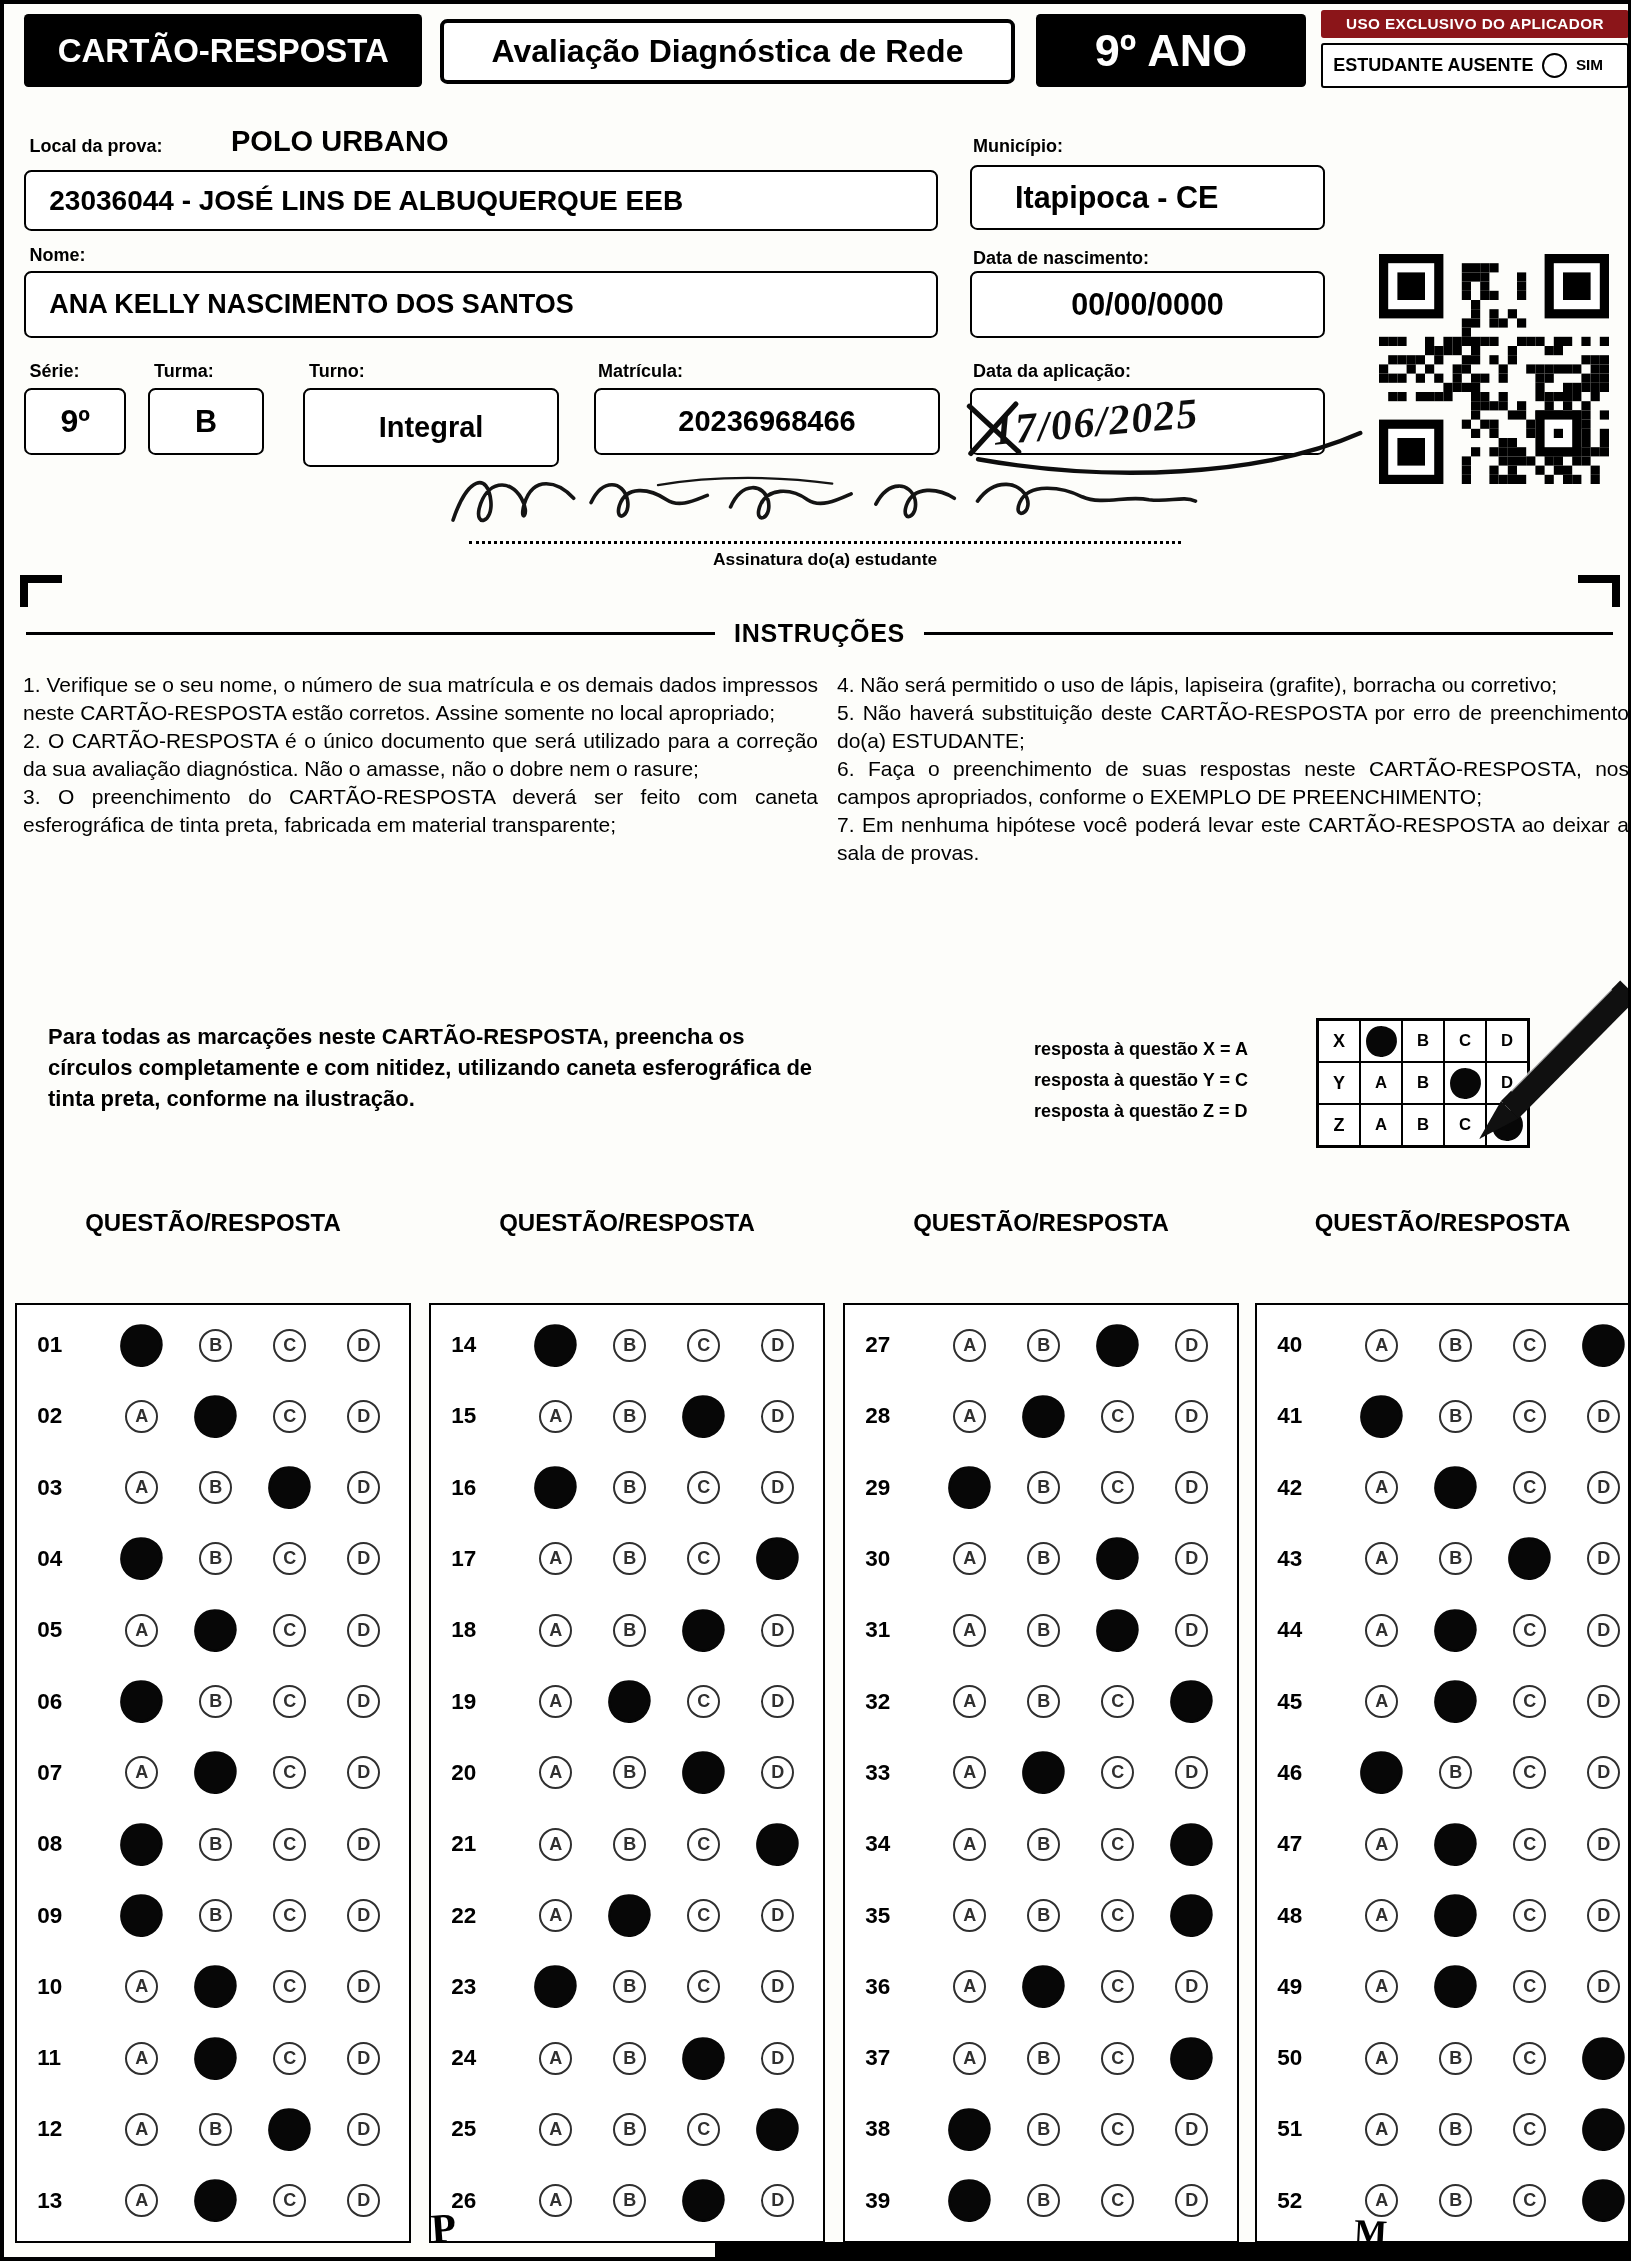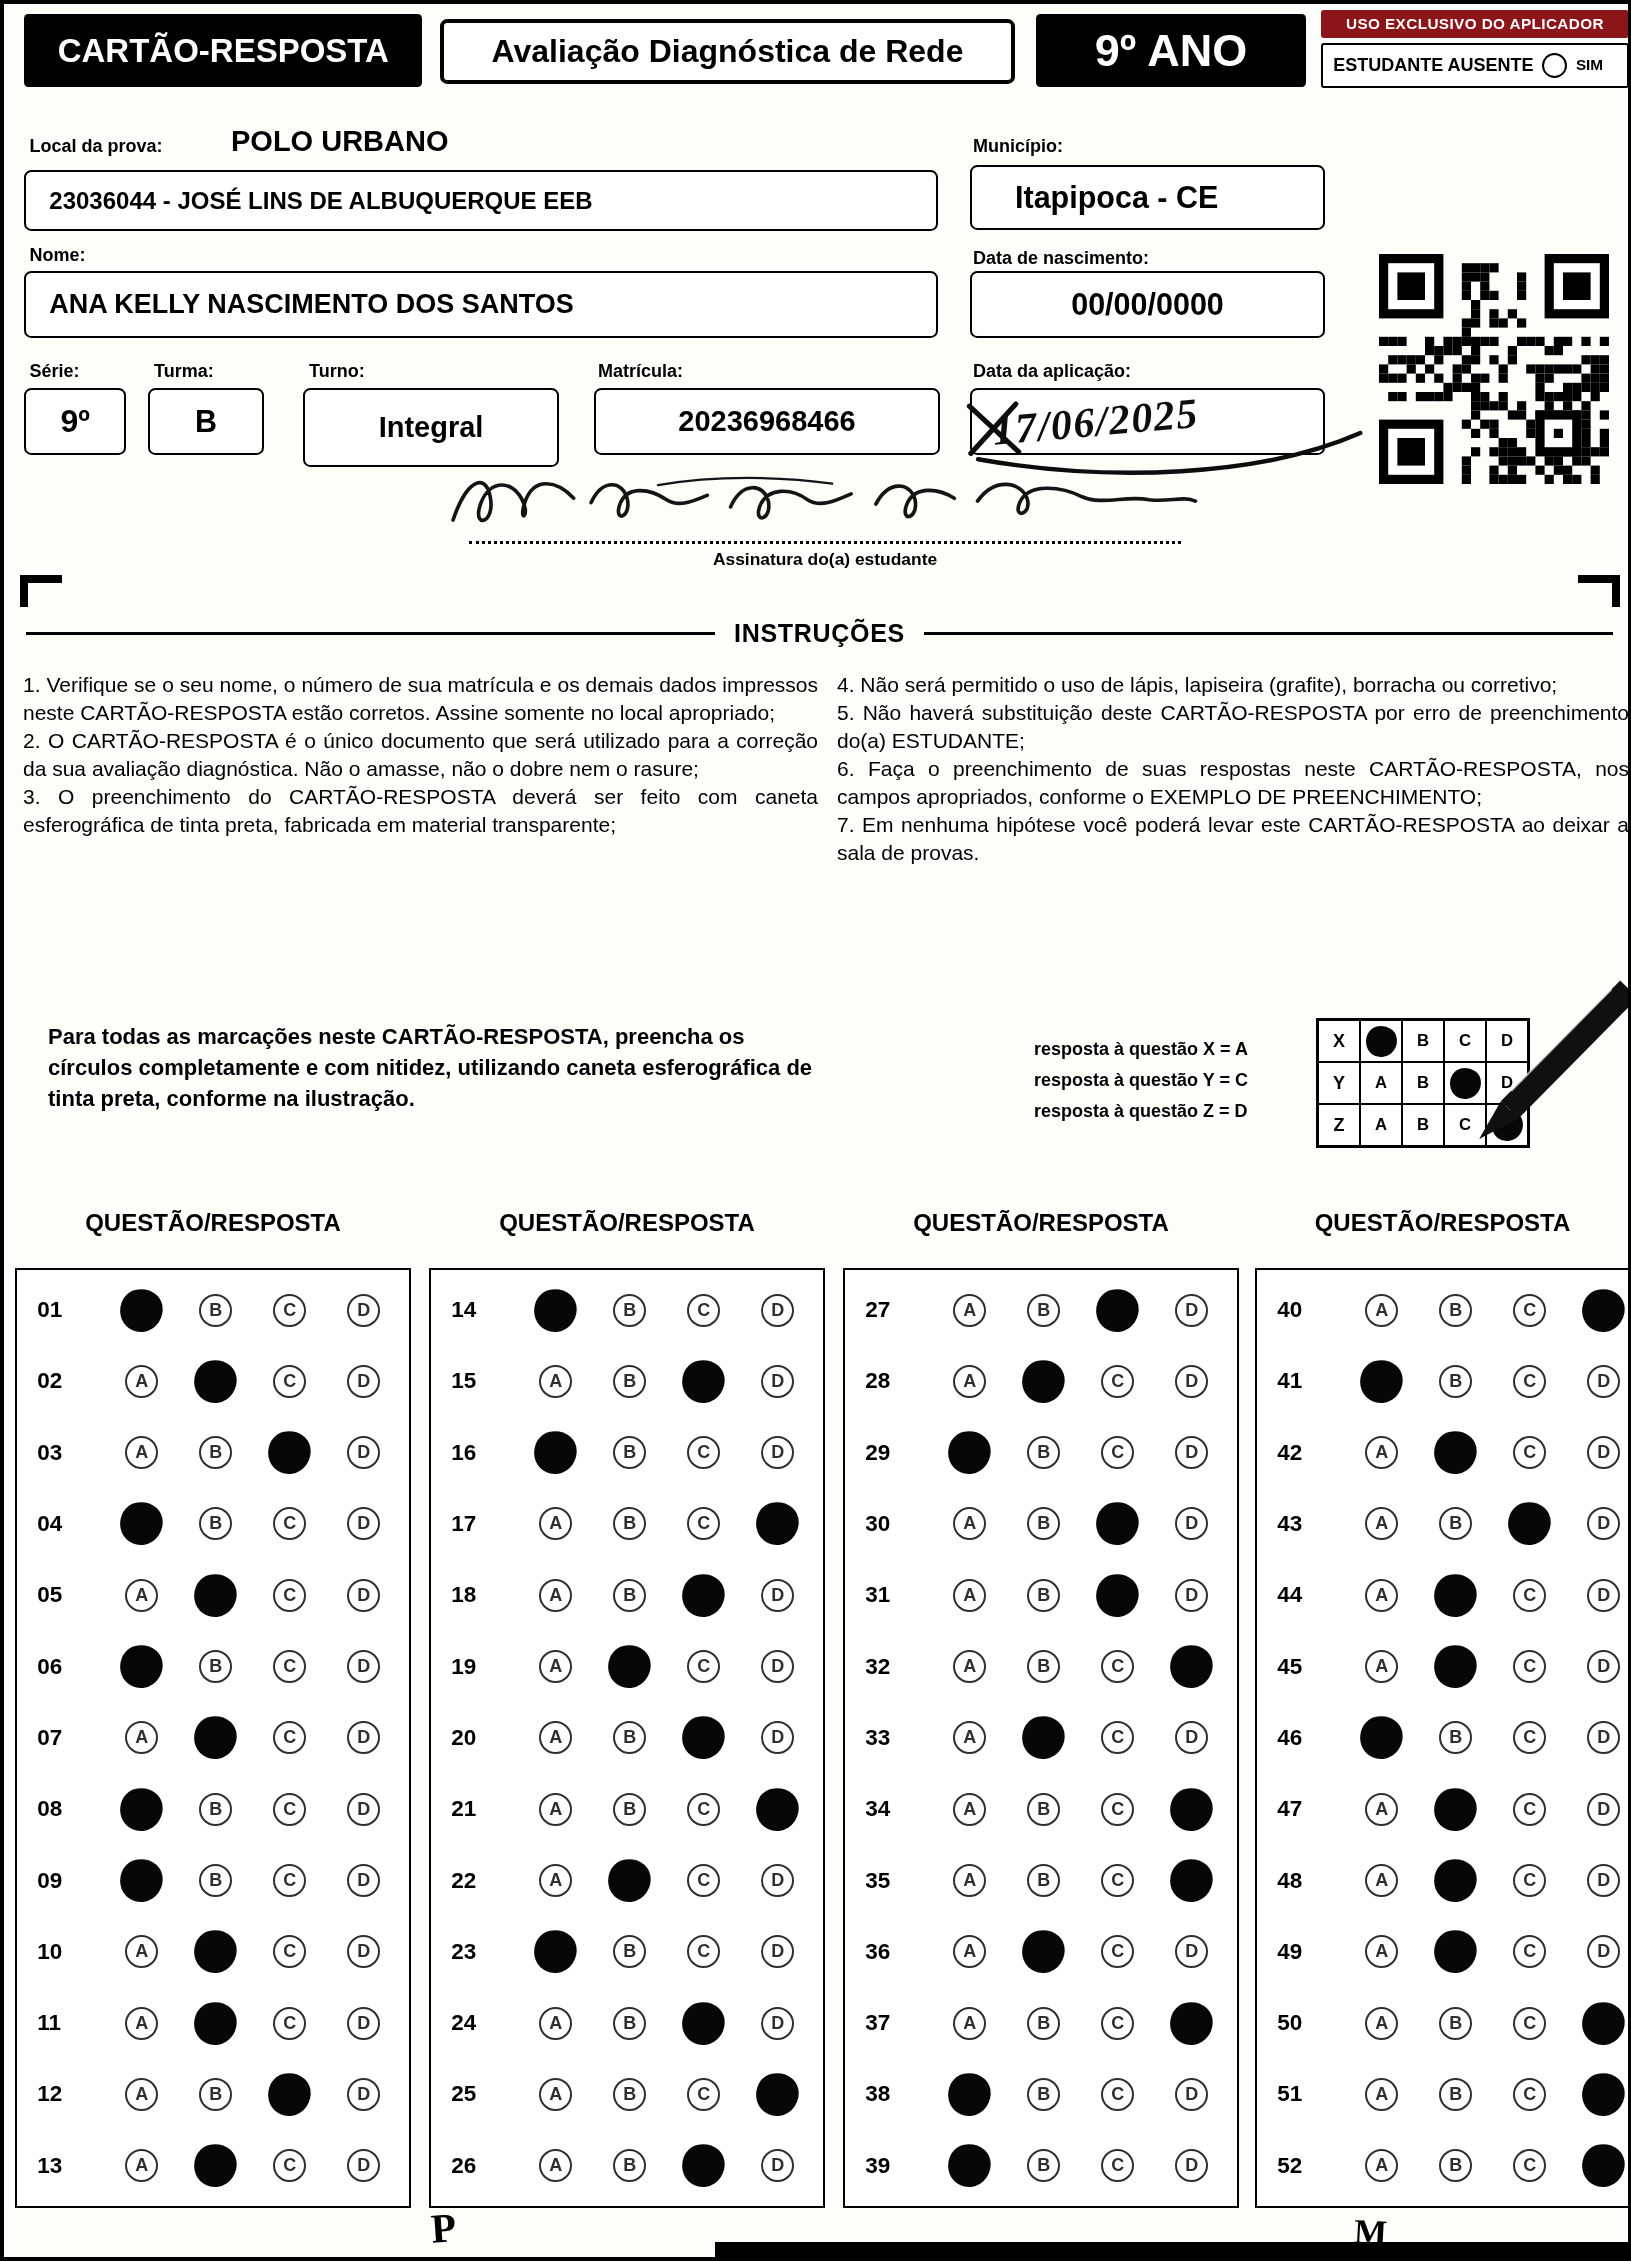--- a/index.html
+++ b/index.html
@@ -24,21 +24,21 @@
   .hline{flex:1;border-top:3.6px solid #000;height:0;}
   .instr-title{font-weight:bold;font-size:25px;letter-spacing:0.7px;}
   .instr-p{font-size:21px;line-height:1.33;margin:0;text-align:justify;}
   .fillnote{font-size:22px;font-weight:bold;line-height:1.42;}
   .legend p{margin:0 0 10.2px 0;font-size:18px;font-weight:bold;white-space:nowrap;}
   .ex-table{display:grid;grid-template-columns:42px repeat(4,42px);grid-auto-rows:42px;border:2.9px solid #000;background:#fff;}
   .ex-cell{border:1.5px solid #000;display:flex;align-items:center;justify-content:center;font-weight:bold;font-size:16.7px;}
   .ex-label{font-size:18px;}
   .ex-blob{width:30.5px;height:30.5px;background:#070707;border-radius:46% 54% 52% 48% / 52% 46% 54% 48%;transform:rotate(-8deg);}
   .qhead{font-weight:bold;font-size:24px;text-align:center;}
-  .qbox{border:2.2px solid #000;background:#fff;display:flex;flex-direction:column;justify-content:space-around;padding:4.4px 0;}
+  .qbox{border:2.2px solid #000;background:#fff;display:flex;flex-direction:column;justify-content:space-around;padding:4.4px 0;margin-top:35px;}
   .qrow{height:70px;display:flex;align-items:center;gap:41px;padding-left:20.3px;}
   .qnum{width:47px;font-weight:bold;font-size:22.5px;flex:0 0 auto;}
   .bub{width:33px;height:33px;border:2.2px solid #2f2f2f;border-radius:50%;display:flex;align-items:center;justify-content:center;
        font-weight:bold;font-size:18px;color:#2f2f2f;flex:0 0 auto;background:#fff;}
   .bub.filled{background:#070707;border-color:#070707;color:transparent;
        border-radius:46% 54% 52% 48% / 52% 46% 54% 48%;transform:scale(1.3) rotate(-10deg);}
   .dotline{border-bottom:3.6px dotted #000;}
   .handmark{font-weight:bold;font-family:"Liberation Serif",serif;}
   svg{display:block;}
 </style>
@@ -58,21 +58,21 @@
     <div class="ausente-box">
       <span>ESTUDANTE AUSENTE</span>
       <span class="ausente-circle"></span>
       <span class="simlbl">SIM</span>
     </div>
   </div>
 
   <span class="flabel" style="left:25.4px;top:132px;">Local da prova:</span>
   <span class="abs" style="left:227px;top:121px;font-size:29px;font-weight:bold;">POLO URBANO</span>
 
-  <div class="fbox" style="left:20.3px;top:166px;width:914px;height:61px;padding-left:23px;font-size:24px;">
+  <div class="fbox" style="left:20.3px;top:166px;width:914px;height:61px;padding-left:23px;font-size:28px;">
       <span>23036044 - JOSÉ LINS DE ALBUQUERQUE EEB</span>
     </div>
 
   <span class="flabel" style="left:969px;top:132px;">Município:</span>
   <div class="fbox" style="left:966px;top:161px;width:355px;height:65px;padding-left:43px;font-size:30.5px;">
       <span>Itapipoca - CE</span>
     </div>
 
   <span class="flabel" style="left:25.4px;top:241px;">Nome:</span>
   <div class="fbox" style="left:20.3px;top:267px;width:914px;height:67px;padding-left:23px;font-size:27px;">

